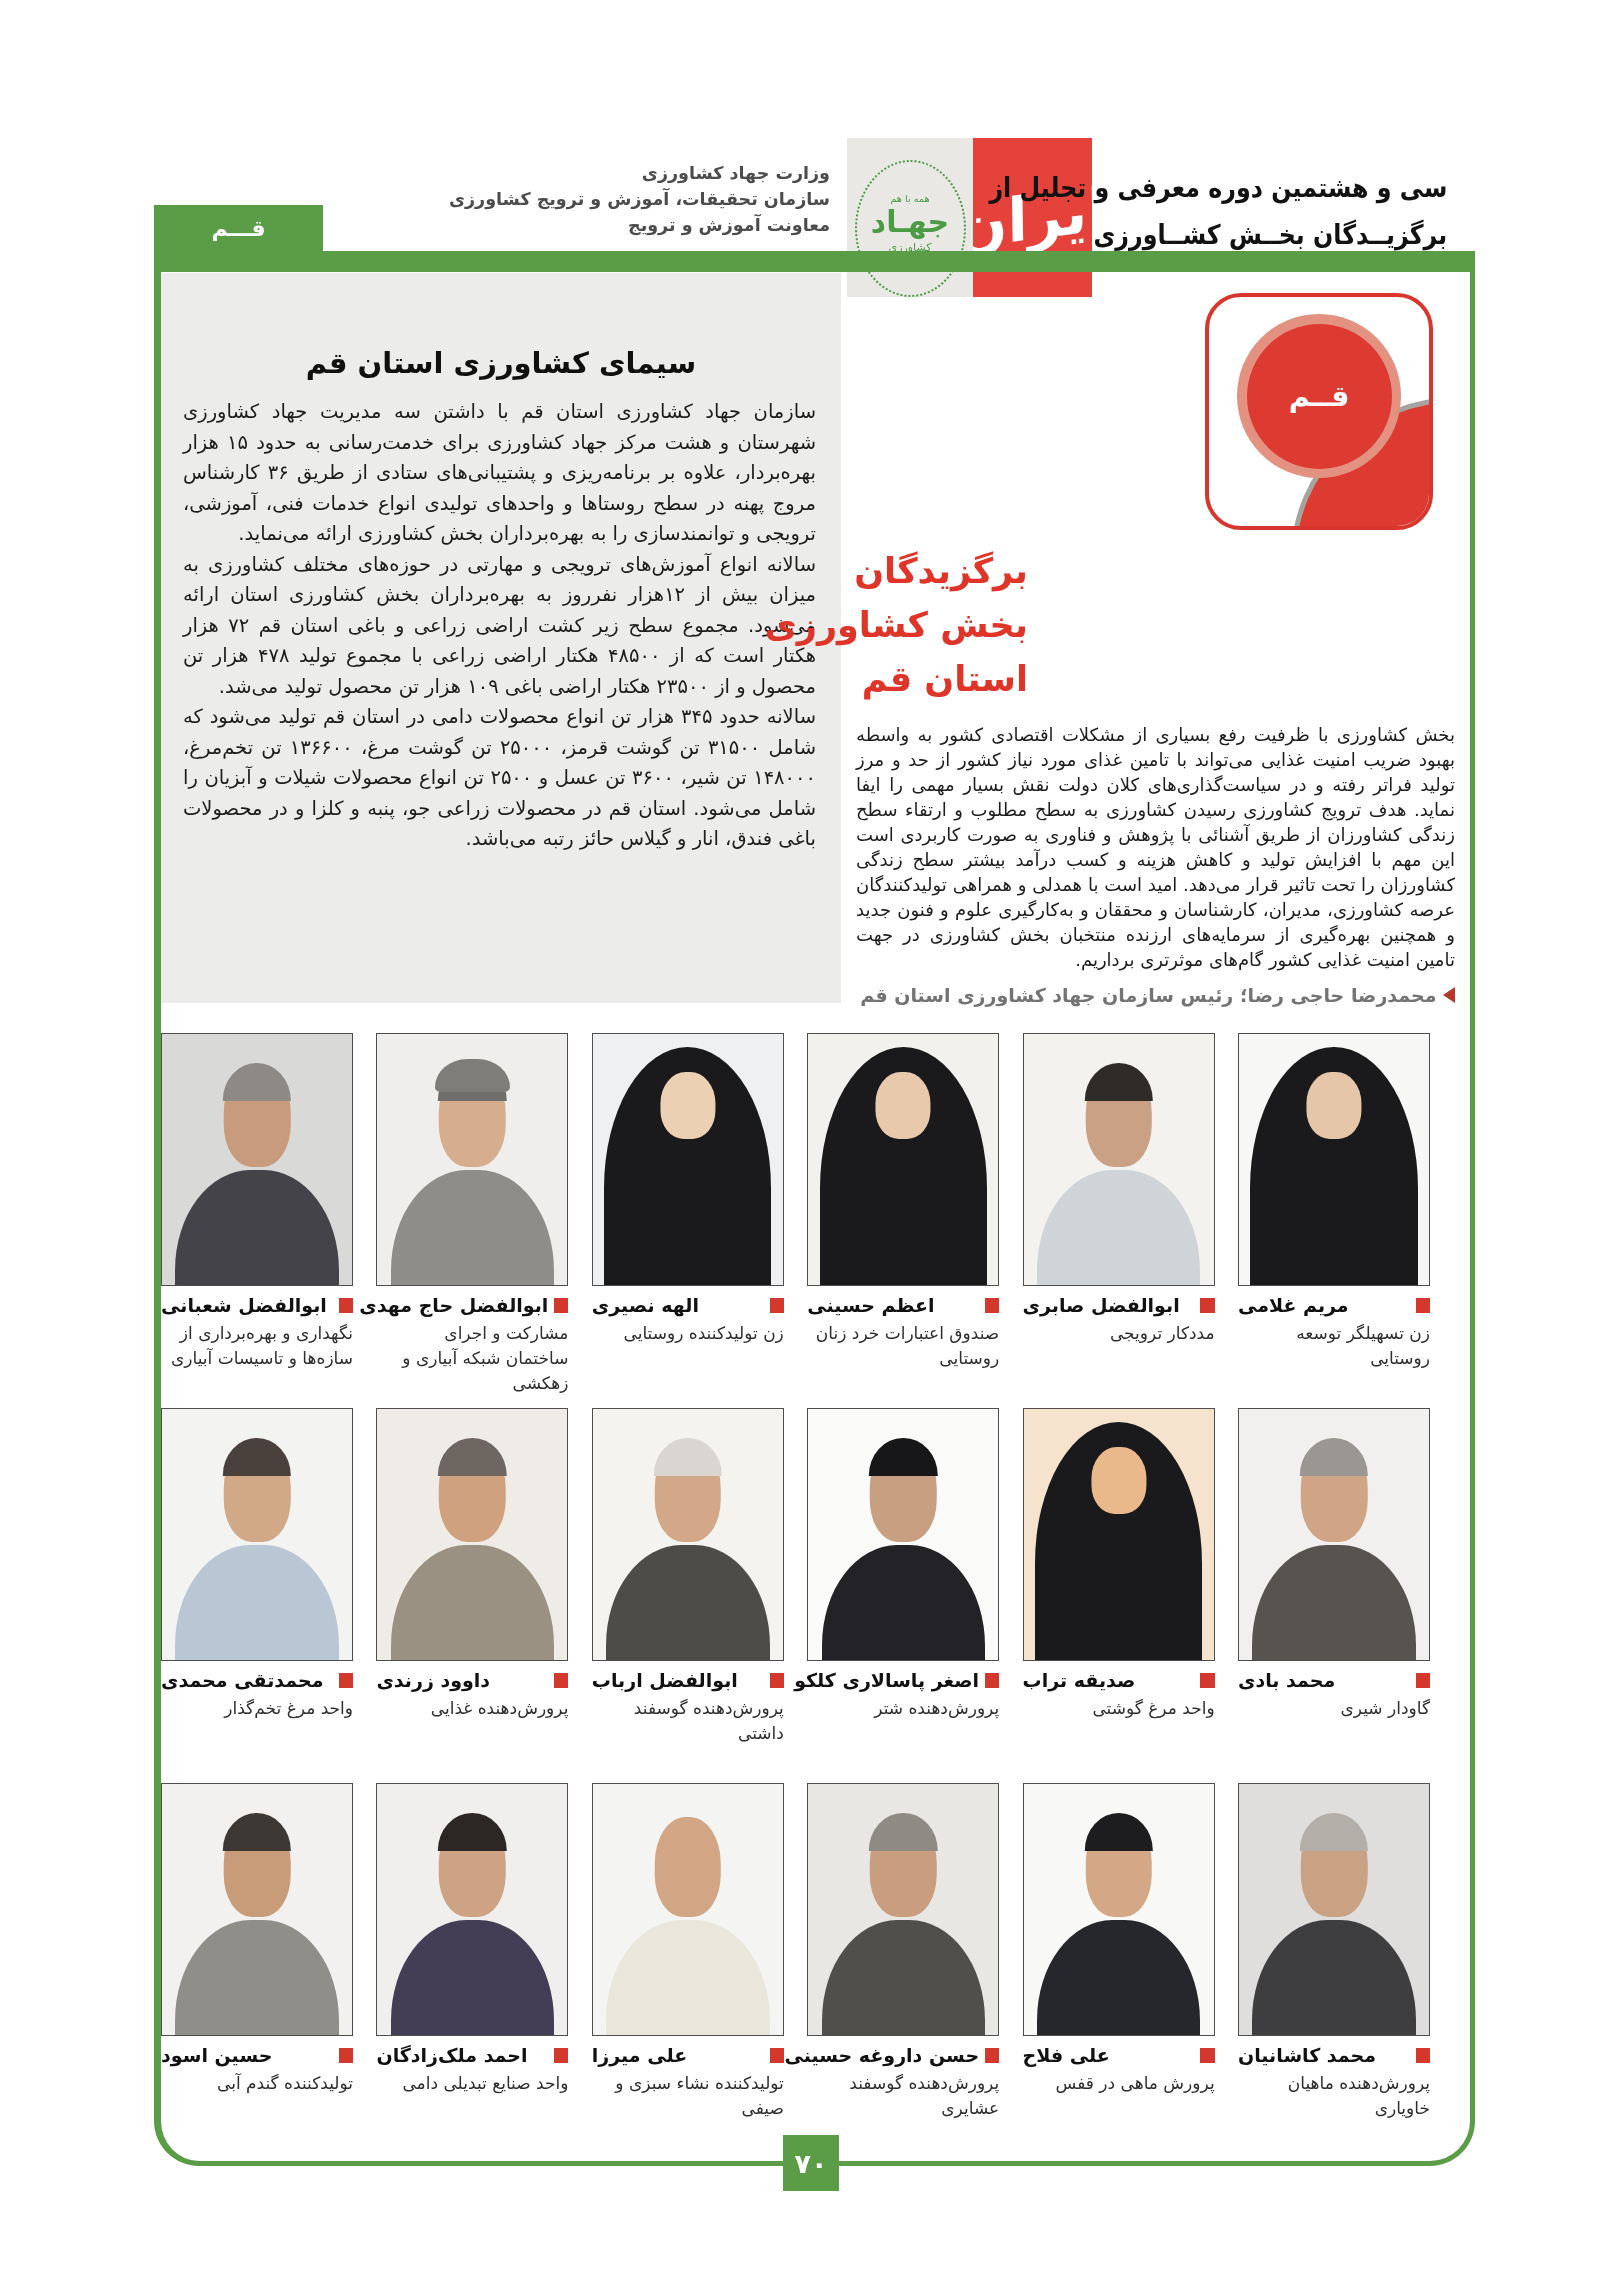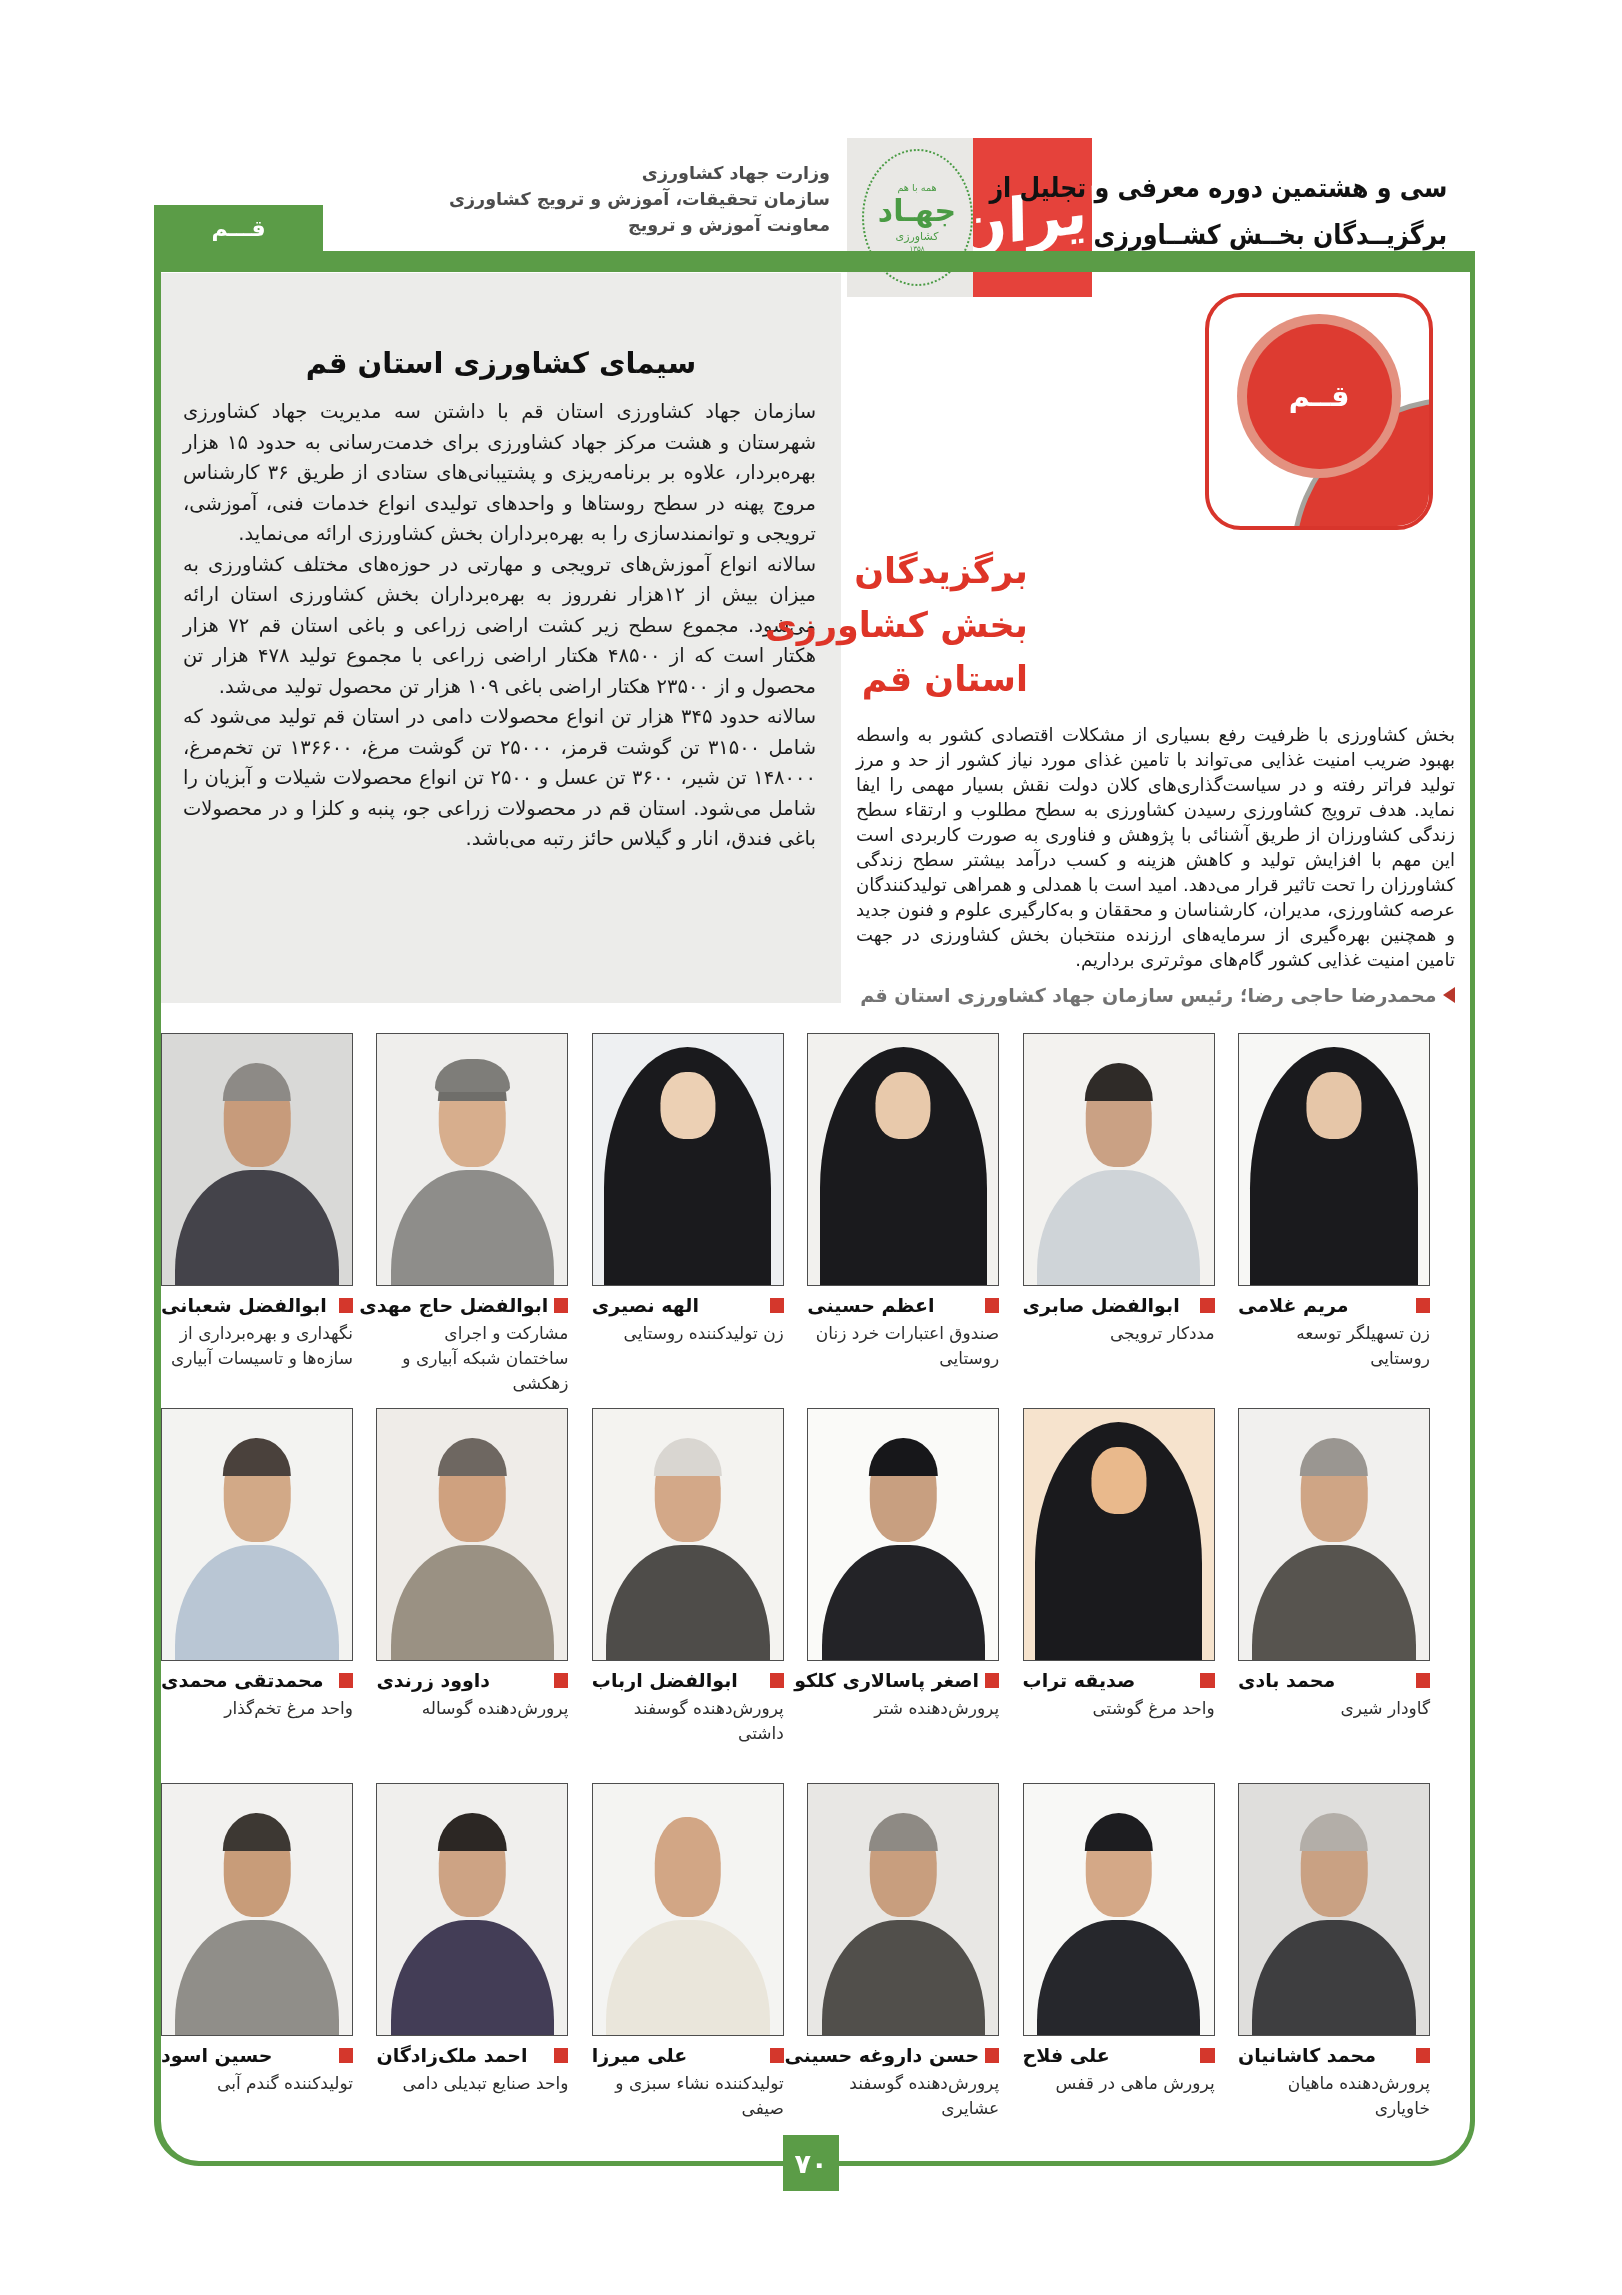--- a/index.html
+++ b/index.html
@@ -24,21 +24,21 @@
     position:absolute; left:974px; top:138px; width:119px; height:159px;
     background:#e5423b; display:flex; align-items:center; justify-content:center;
     overflow:hidden;
   }
   .iran-box .iran-word{
     color:#fff; font-size:60px; font-weight:bold;
     transform:rotate(-7deg) skewX(-6deg);
   }
   .jihad-box{
     position:absolute; left:848px; top:138px; width:126px; height:159px;
-    background:#e9e8e5; display:flex; align-items:center; justify-content:center;padding-left:7px;
+    background:#e9e8e5; display:flex; align-items:flex-end; justify-content:center;
   }
   .jihad-emblem{
     width:107px; height:133px; display:flex; flex-direction:column;
     align-items:center; justify-content:center; gap:1.3px;
     border:2.6px dotted #4a9b44; border-radius:50%;
     color:#4a9b44; text-align:center;
   }
   .jihad-emblem .motto{font-size:9.7px;}
   .jihad-emblem .jname{font-size:30px; font-weight:bold; line-height:34px;}
   .jihad-emblem .jsub{font-size:11px;}
@@ -401,21 +401,21 @@
       <div class="ph-head"></div>
       <div class="ph-hair"></div>
 
       <div class="ph-body"></div>
     </div>
     <div class="caption">
       <div class="name-row">
         <span class="name-bullet"></span>
         <span class="p-name">داوود زرندی</span>
       </div>
-      <div class="p-role">پرورش‌دهنده گوساله</div>
+      <div class="p-role">پرورش‌دهنده غذایی</div>
     </div>
   </div>
 
   <div class="person">
     <div class="photo type-man" style="--bg: #f3f3f1; --cloth: #b9c6d4; --skin: #d2a987; --hair: #4a413c;">
 
       <div class="ph-head"></div>
       <div class="ph-hair"></div>
 
       <div class="ph-body"></div>

